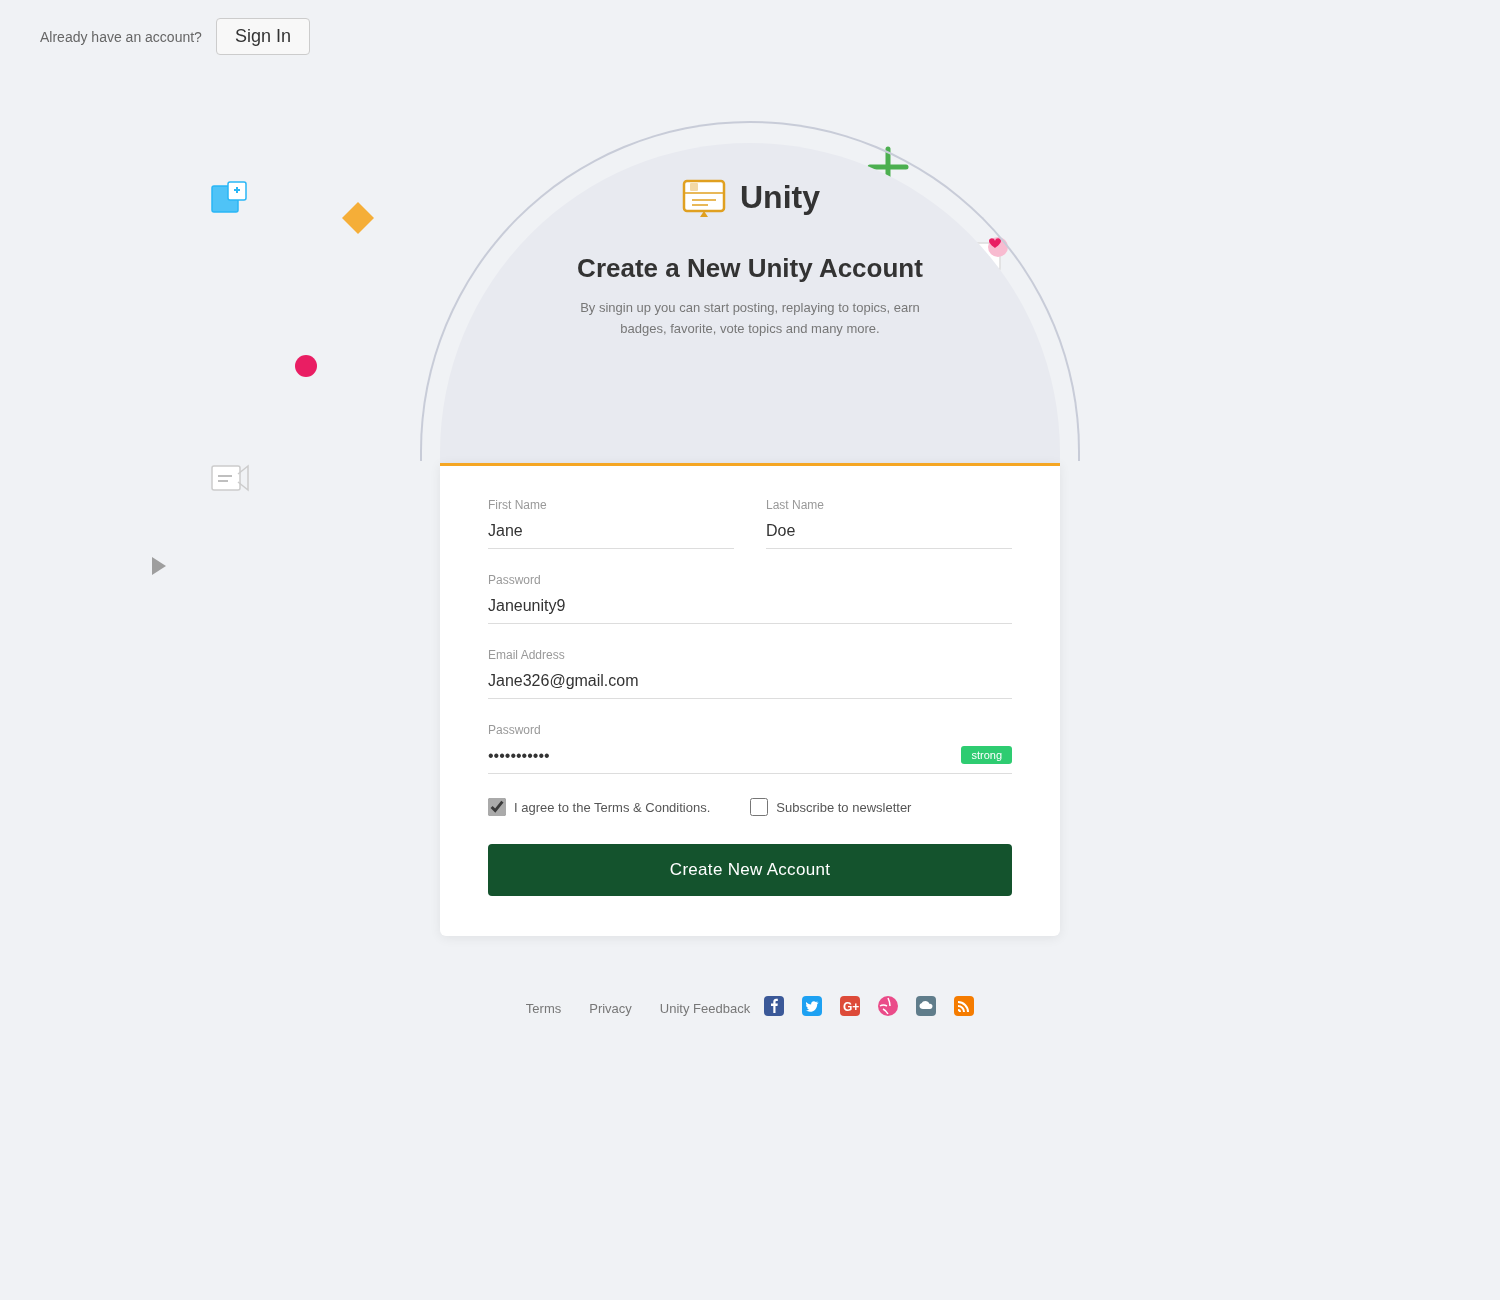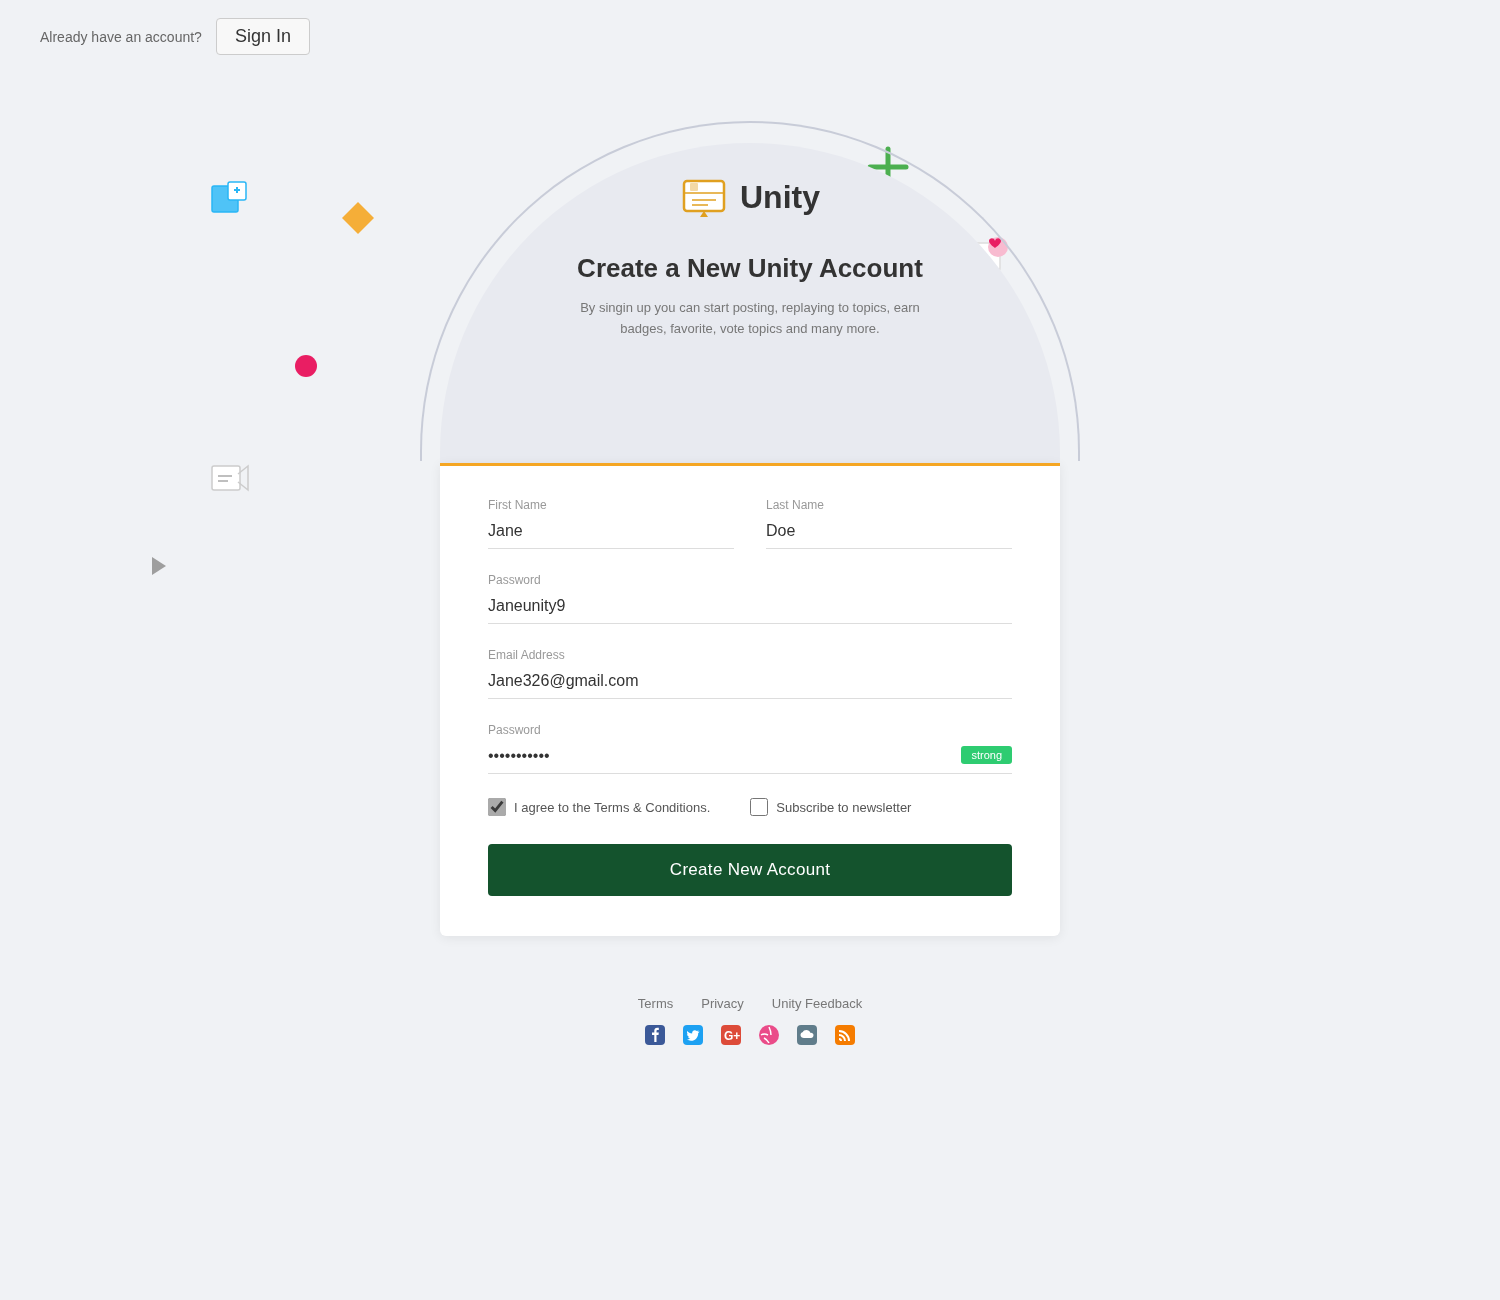--- a/index.html
+++ b/index.html
@@ -257,21 +257,20 @@
       border-radius: 4px;
       cursor: pointer;
       font-weight: 400;
       letter-spacing: 0.3px;
     }
 
     
     .footer {
       margin-top: 60px;
       display: flex;
-      flex-direction: column;
       align-items: center;
       gap: 14px;
       padding-bottom: 40px;
     }
     .footer-links {
       display: flex;
       gap: 28px;
     }
     .footer-link {
       font-size: 13px;

